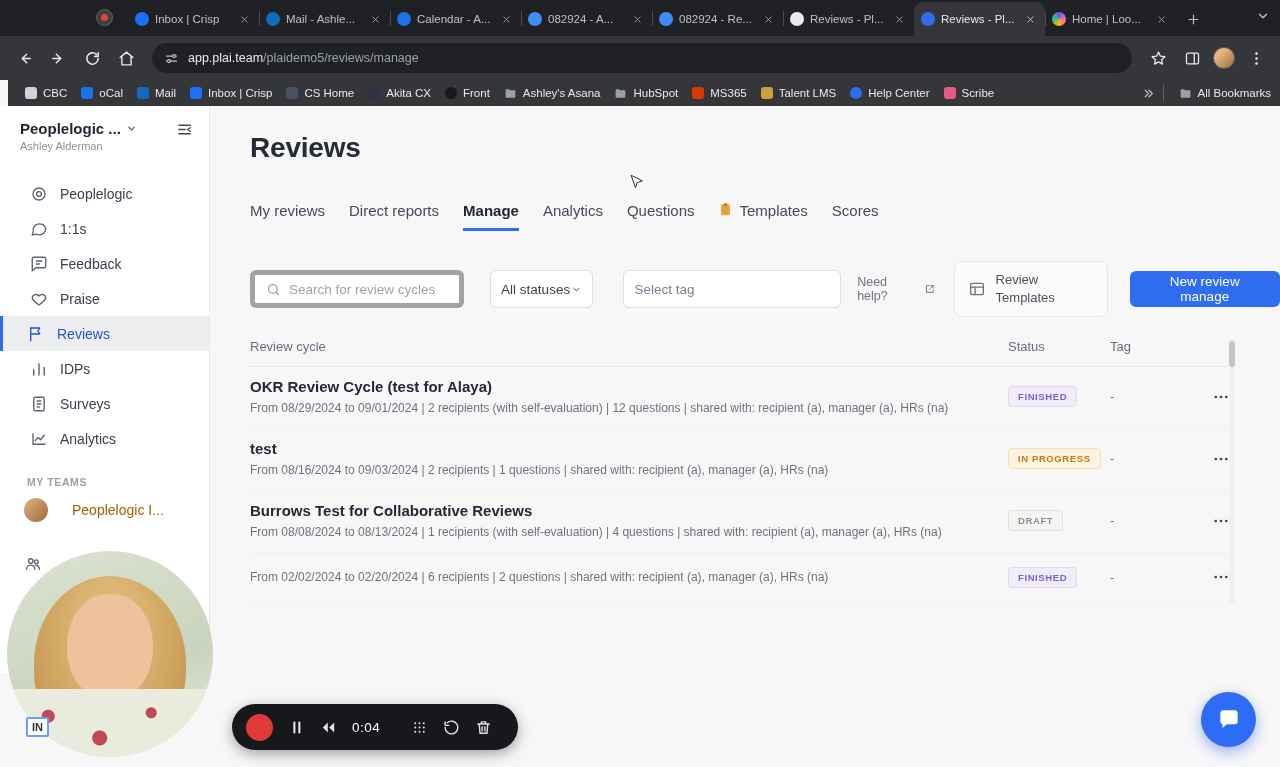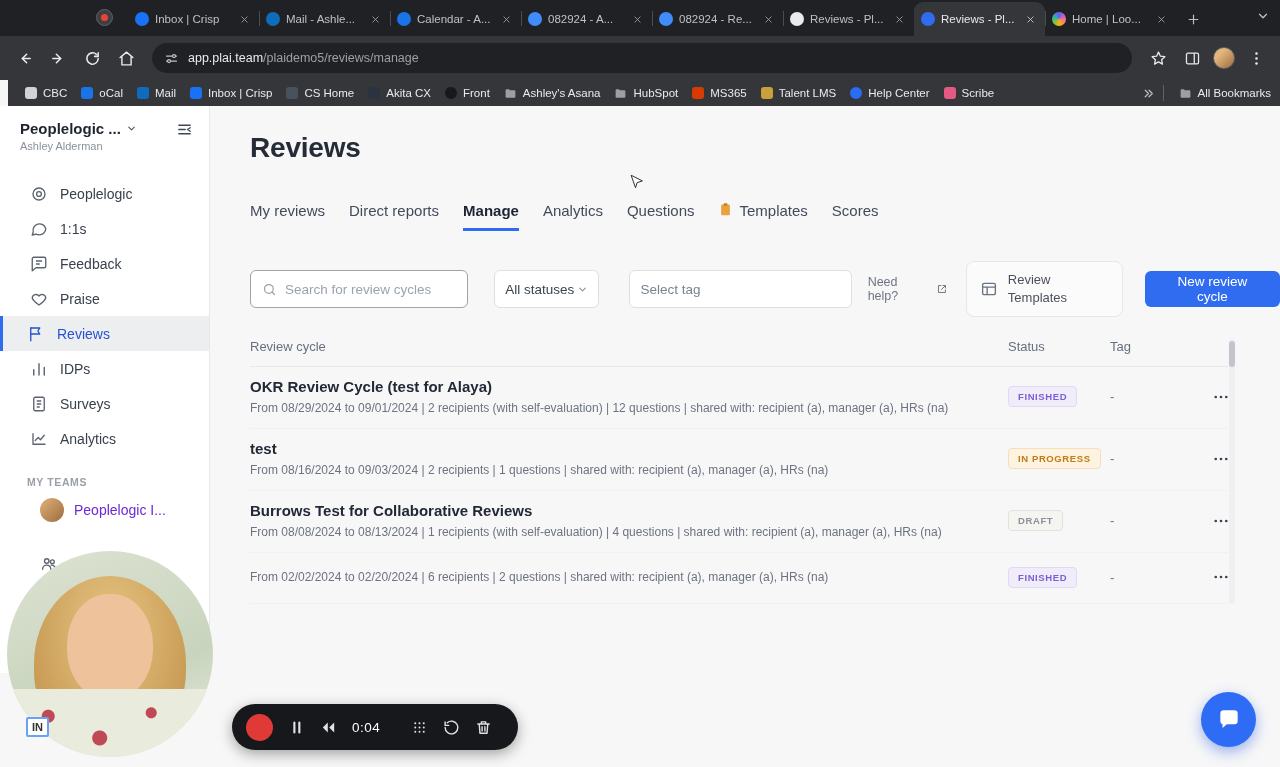--- a/index.html
+++ b/index.html
@@ -63,37 +63,37 @@
   .sb-collapse{position:absolute;right:16px;top:15px;color:#3f4752}
   .sb-collapse svg{width:17px;height:17px}
   .sb-user{font-size:11px;color:#8a919c;margin-top:3px}
   .nav{margin-top:24px}
   .nav-item{height:35px;display:flex;align-items:center;gap:12px;padding-left:27px;font-size:14px;color:#39414d;cursor:pointer;border-left:3px solid transparent}
   .nav-item .nico{width:18px;height:18px;color:#5c6470;flex:0 0 18px}
   .nav-item .nico svg{width:18px;height:18px}
   .nav-item.active{background:#eceef0;border-left-color:#2f6cf0;color:#2553cf;padding-left:24px}
   .nav-item.active .nico{color:#2553cf}
   .teams-hd{margin-top:20px;padding-left:27px;font-size:10.5px;font-weight:700;letter-spacing:.6px;color:#99a0aa}
-  .team-item{height:32px;display:flex;align-items:center;gap:10px;padding-left:40px;font-size:14px;color:#6d28d9;margin-top:6px}
+  .team-item{height:32px;display:flex;align-items:center;gap:24px;padding-left:24px;font-size:14px;color:#a16207;margin-top:6px}
   .tavatar{width:24px;height:24px;border-radius:50%;background:linear-gradient(135deg,#e0b27b,#9c6b3e);flex:0 0 24px}
   .team-item .nico{width:18px;height:18px;color:#5c6470}
   .team-all{margin-top:22px}
 
   
   .content{flex:1;position:relative;overflow:hidden}
   .content-inner{padding:26px 0 0 40px}
   .page-title{font-size:28px;font-weight:700;color:#252b37;letter-spacing:-.2px}
   .mtabs{display:flex;gap:24px;margin-top:38px}
   .mtab{font-size:15px;color:#434b59;padding-bottom:9px;border-bottom:3px solid transparent;display:flex;align-items:flex-start;gap:6px;cursor:pointer}
   .mtab.active{color:#1c2433;font-weight:600;border-bottom-color:#2f6cf0}
   .mtab .tico{width:15px;height:15px;color:#e8a33d}
   .mtab .tico svg{width:15px;height:15px}
 
   .filters{display:flex;align-items:center;margin-top:30px;height:56px}
-  .searchbox{width:220px;height:38px;background:#fff;border:1px solid #a3a3a3;border-radius:6px;display:flex;align-items:center;gap:8px;padding:0 11px}
+  .searchbox{width:220px;height:38px;background:#fff;border:5px solid #a3a3a3;border-radius:6px;display:flex;align-items:center;gap:8px;padding:0 11px}
   .searchbox svg{width:15px;height:15px;color:#9aa3af;flex:0 0 15px}
   .searchbox input{border:none;outline:none;background:transparent;font-size:13.5px;width:100%;color:#333;font-family:inherit}
   .searchbox input::placeholder{color:#9aa3af}
   .selbox{height:38px;background:#fff;border:1px solid #dcdfe4;border-radius:6px;display:flex;align-items:center;justify-content:space-between;padding:0 10px;font-size:13.5px;color:#3a4350;cursor:pointer}
   .sel-status{width:106px;margin-left:26px}
   .sel-tag{width:224px;margin-left:30px;color:#7a8292}
   .selbox .chev{color:#8a919c}.selbox .chev svg{width:11px;height:11px}
   .help{margin-left:16px;display:flex;align-items:center;gap:5px;font-size:12.5px;color:#6e7683;cursor:pointer}
   .help svg{width:12px;height:12px}
   .tpl-btn{margin-left:18px;width:158px;height:56px;background:#fbfbfc;border:1px solid #e6e7ea;border-radius:8px;display:flex;align-items:center;gap:10px;padding:0 13px;cursor:pointer}
@@ -549,21 +549,21 @@
           </div>
           <div class="tpl-btn">
             <span class="tico">
                 <svg viewBox="0 0 24 24" fill="none" stroke="currentColor" stroke-width="1.8">
                   <rect x="3.5" y="4.5" width="17" height="15" rx="2"></rect>
                   <path d="M3.5 9.5h17M9.5 9.5v10"></path>
                 </svg>
               </span>
             <span class="lbl">Review Templates</span>
           </div>
-          <button class="new-btn">New review cycle</button>
+          <button class="new-btn">New review manage</button>
         </div>
 
         <div class="table">
           <div class="thead">
             <div class="th">Review cycle</div>
             <div class="th">Status</div>
             <div class="th">Tag</div>
             <div class="th"></div>
           </div>
 

